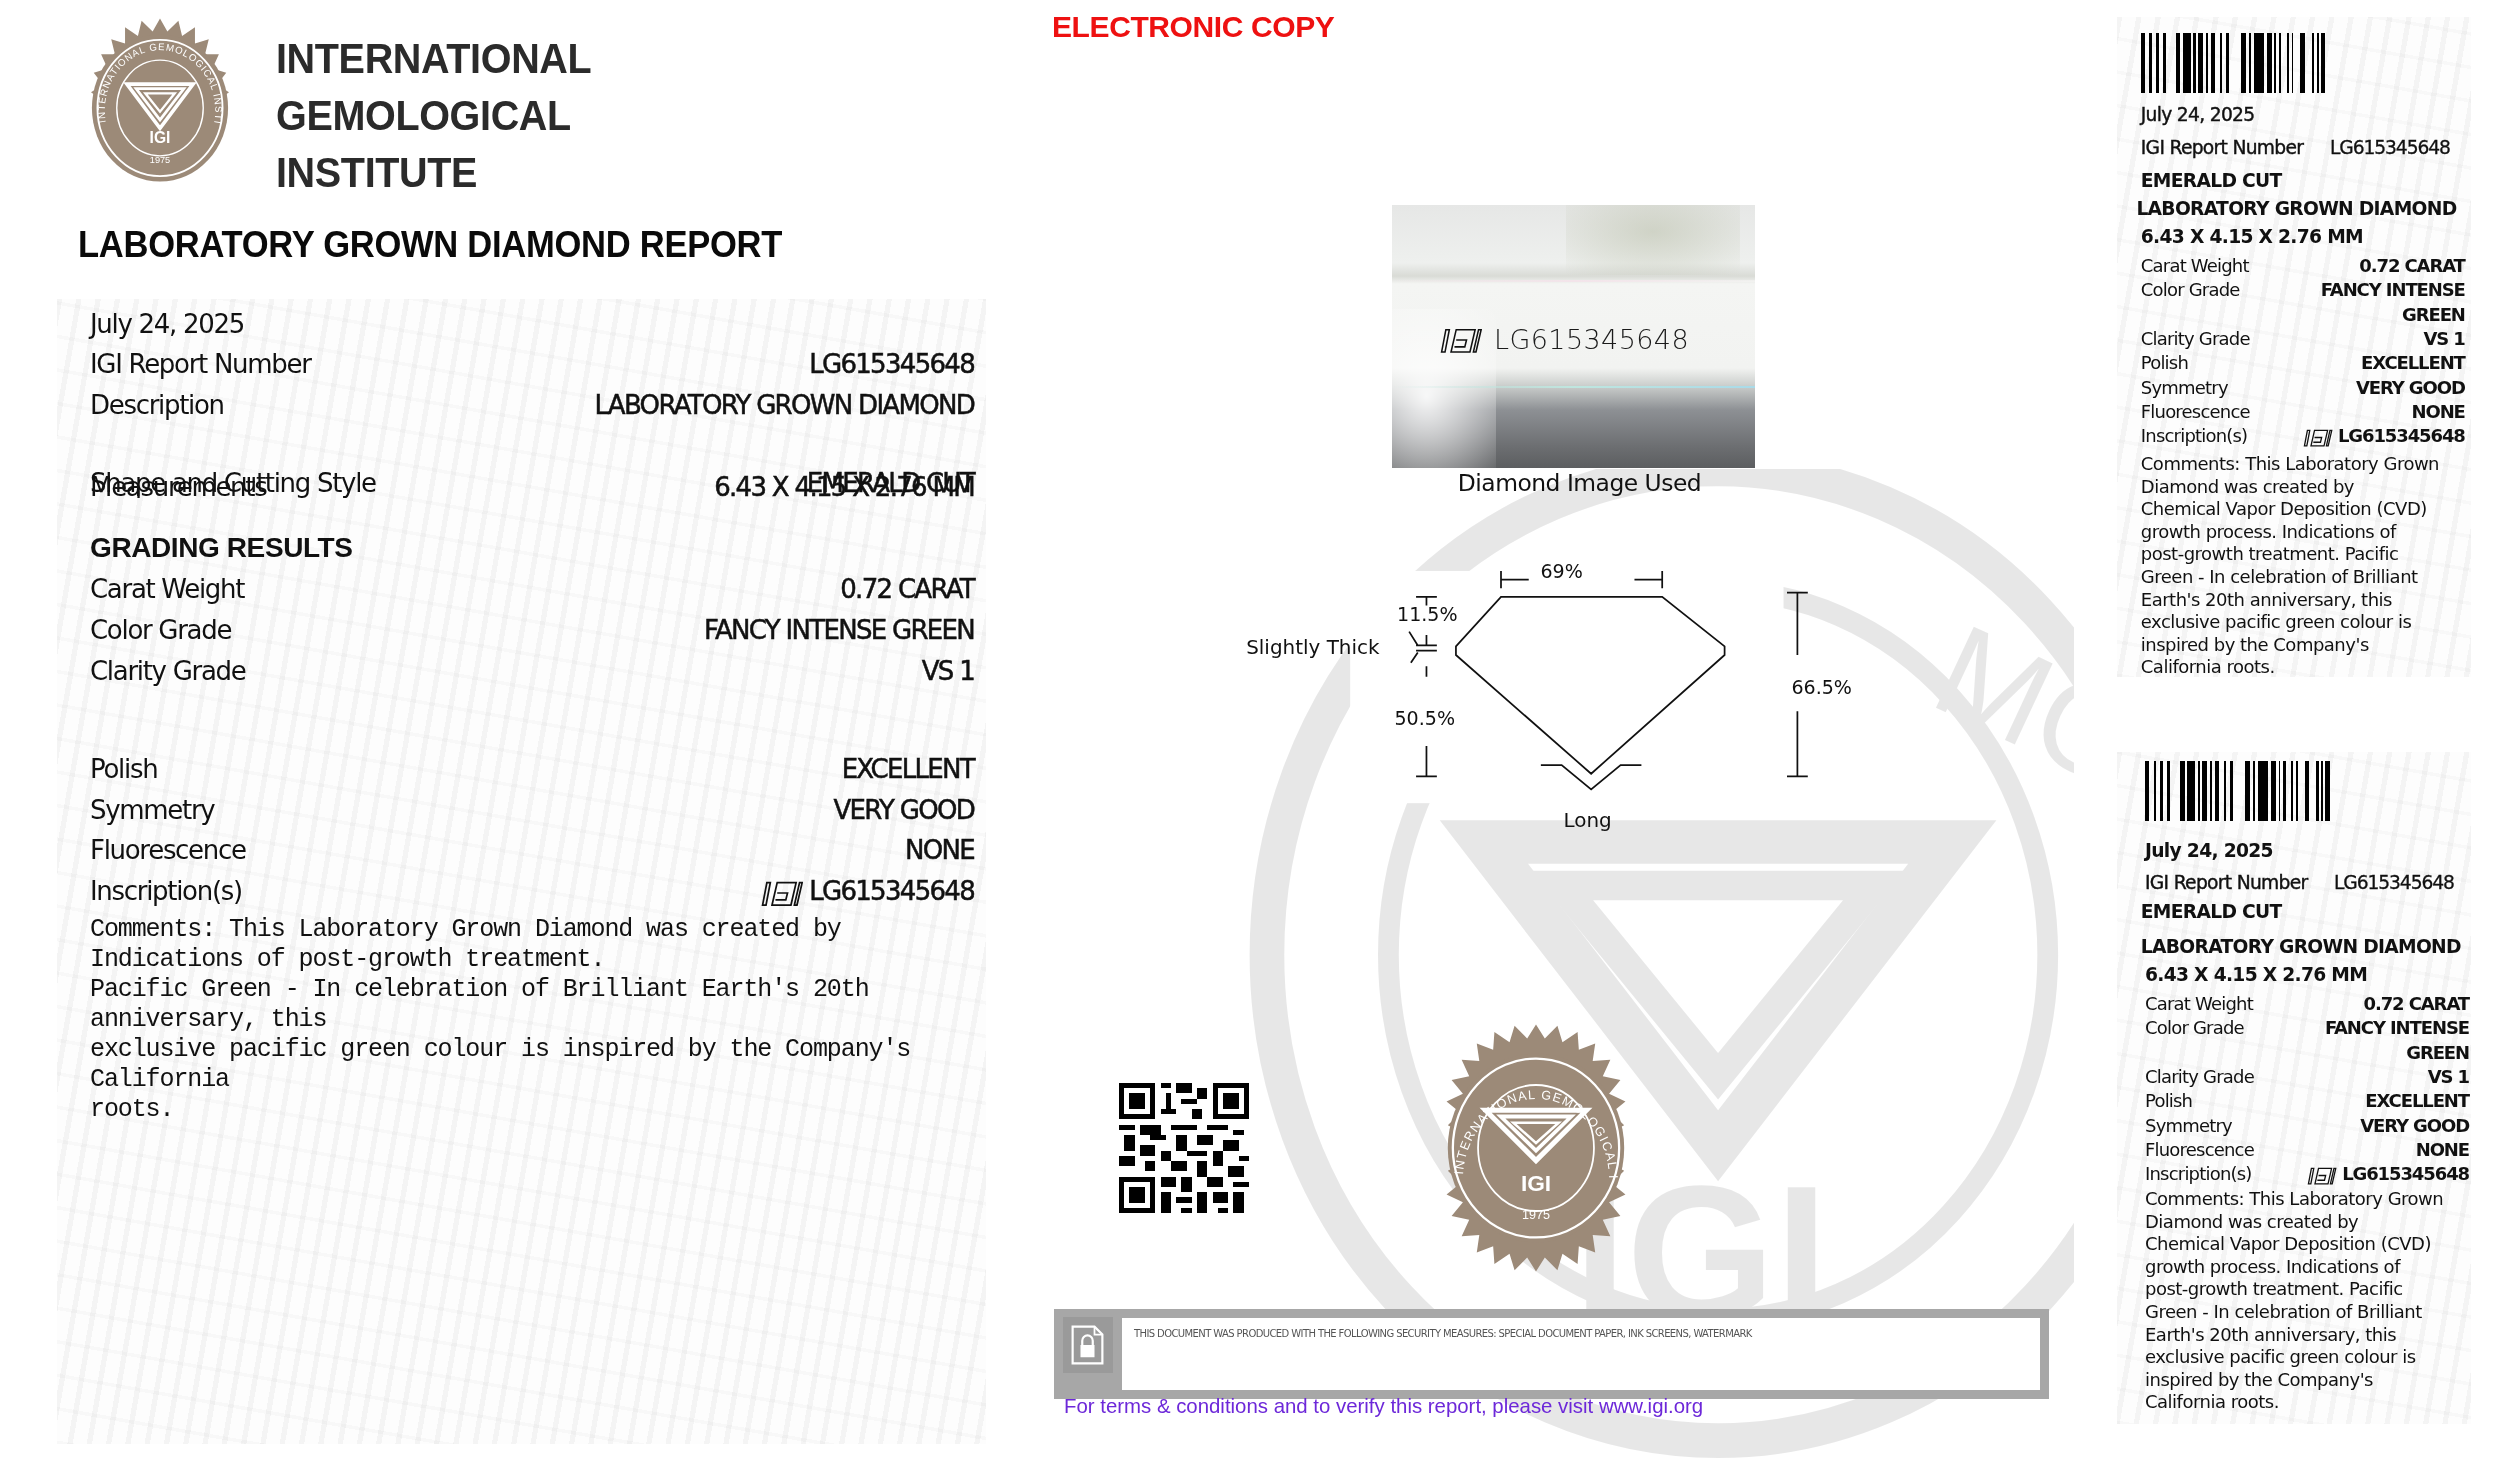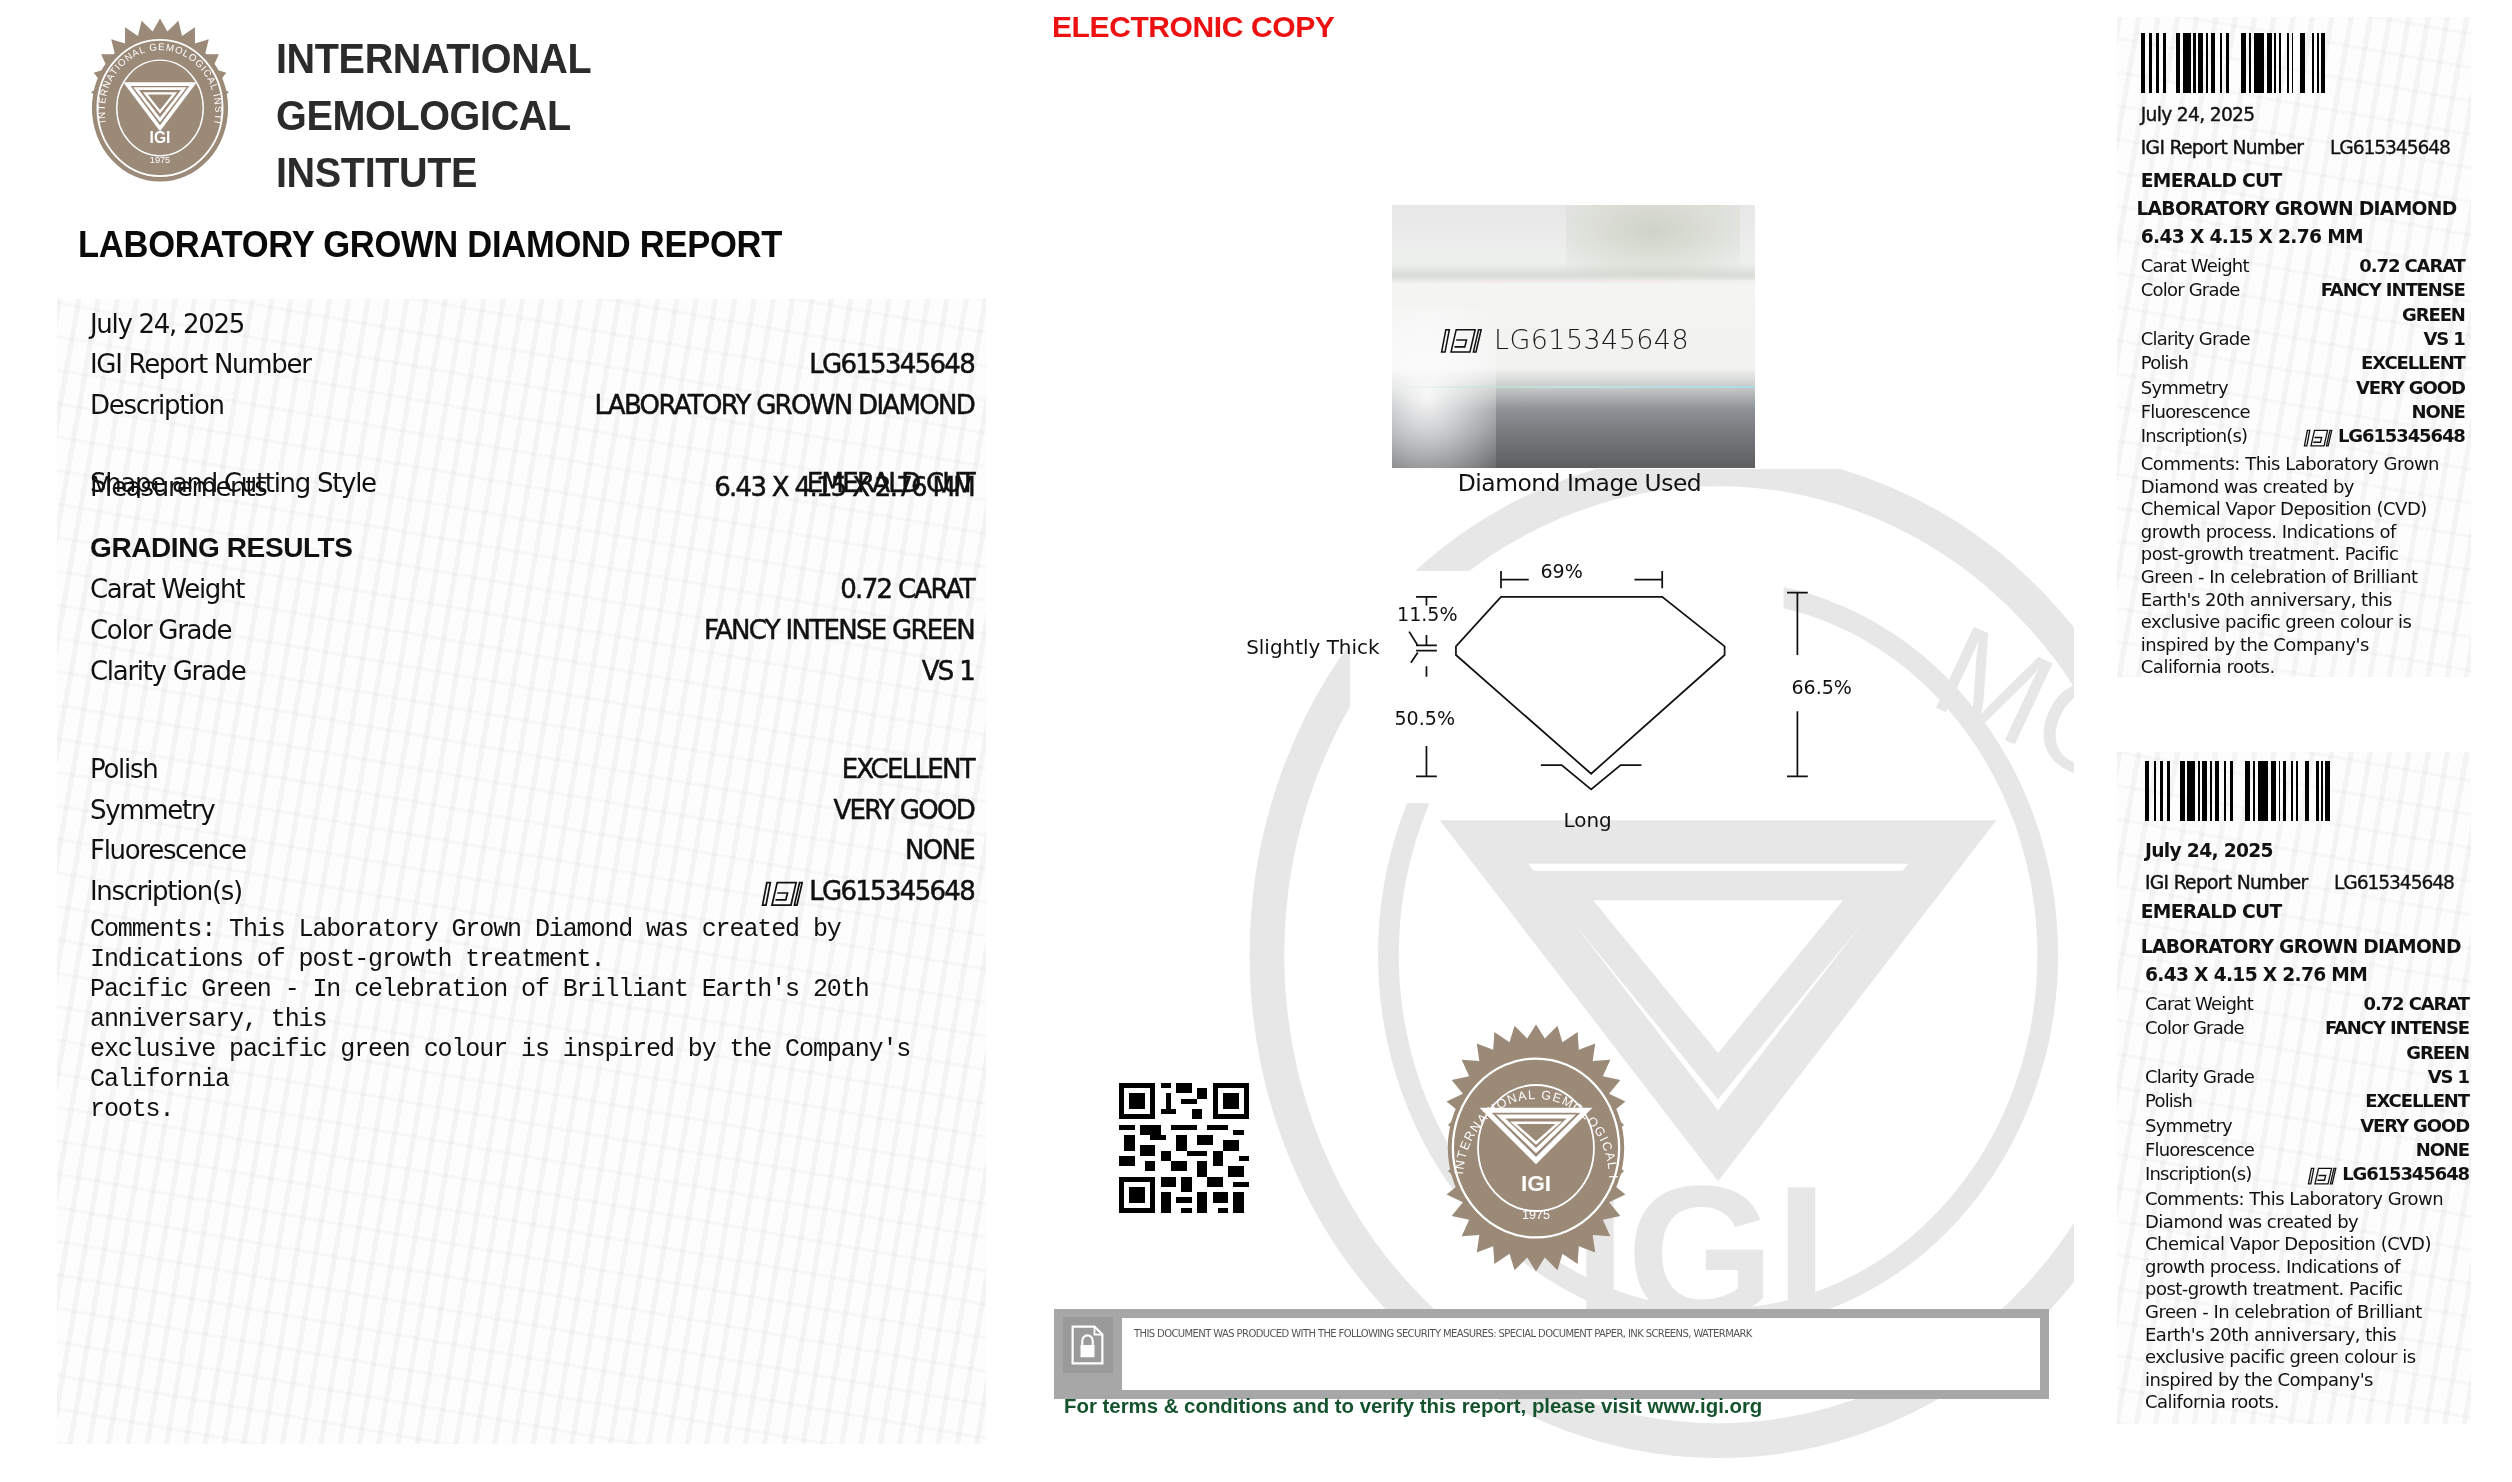--- a/index.html
+++ b/index.html
@@ -50,21 +50,21 @@
   .diagram text { font-family: "DejaVu Sans", sans-serif; fill: #111; }
 
   .qr { left: 1119px; top: 1083px; width: 130px; height: 130px; }
   .seal-center { left: 1410px; top: 1022px; width: 252px; height: 252px; }
 
   .security { left: 1054px; top: 1309px; width: 995px; height: 90px; background: #a7a7a7; }
   .security .lockbox { position: absolute; left: 8.7px; top: 7.8px; width: 50px; height: 56px; background: #9a9a9a; display:flex; align-items:center; justify-content:center; }
   .security .txtbox { position: absolute; left: 68px; top: 8.7px; right: 8.7px; bottom: 8.7px; background: #fff; padding: 7px 10.4px 0 12px;
     font-family: "DejaVu Sans", sans-serif; font-size: 10px; line-height: 18px; color: #555; letter-spacing: -0.6px; white-space: nowrap; overflow: hidden; }
 
-  .footer-note { left: 1064px; top: 1395px; font-family: "Liberation Sans", sans-serif; font-size: 20.4px; color: #14532d; font-weight: bold; }
+  .footer-note { left: 1064px; top: 1395px; font-family: "Liberation Sans", sans-serif; font-size: 20.4px; color: #6d28d9; }
 
   
   .stub { position: absolute; left: 2126px; width: 356px; }
   .barcode { position: absolute; left: 14.8px; height: 60px; display: flex; align-items: stretch; }
   .barcode span { display: block; background: #000; height: 100%; }
   .stub .srow { position: absolute; left: 14.8px; width: 324px; display: flex; justify-content: space-between; font-family: "DejaVu Sans", sans-serif; font-size: 18px; letter-spacing: -0.8px; color: #111; line-height: 21px; }
   .stub .sb { font-family: "DejaVu Sans", sans-serif; font-weight: 700; font-size: 18.7px; letter-spacing: -0.7px; color: #111; position: absolute; white-space: nowrap; }
   .stub .sval { text-align: right; font-weight: 700; letter-spacing: -1.1px; }
   .stub .scomments { position: absolute; left: 14.8px; width: 330px; font-family: "DejaVu Sans", sans-serif; font-size: 18px; line-height: 22.6px; letter-spacing: -0.5px; color: #111; }
   .igi-mini { display:inline-block; vertical-align: middle; }

